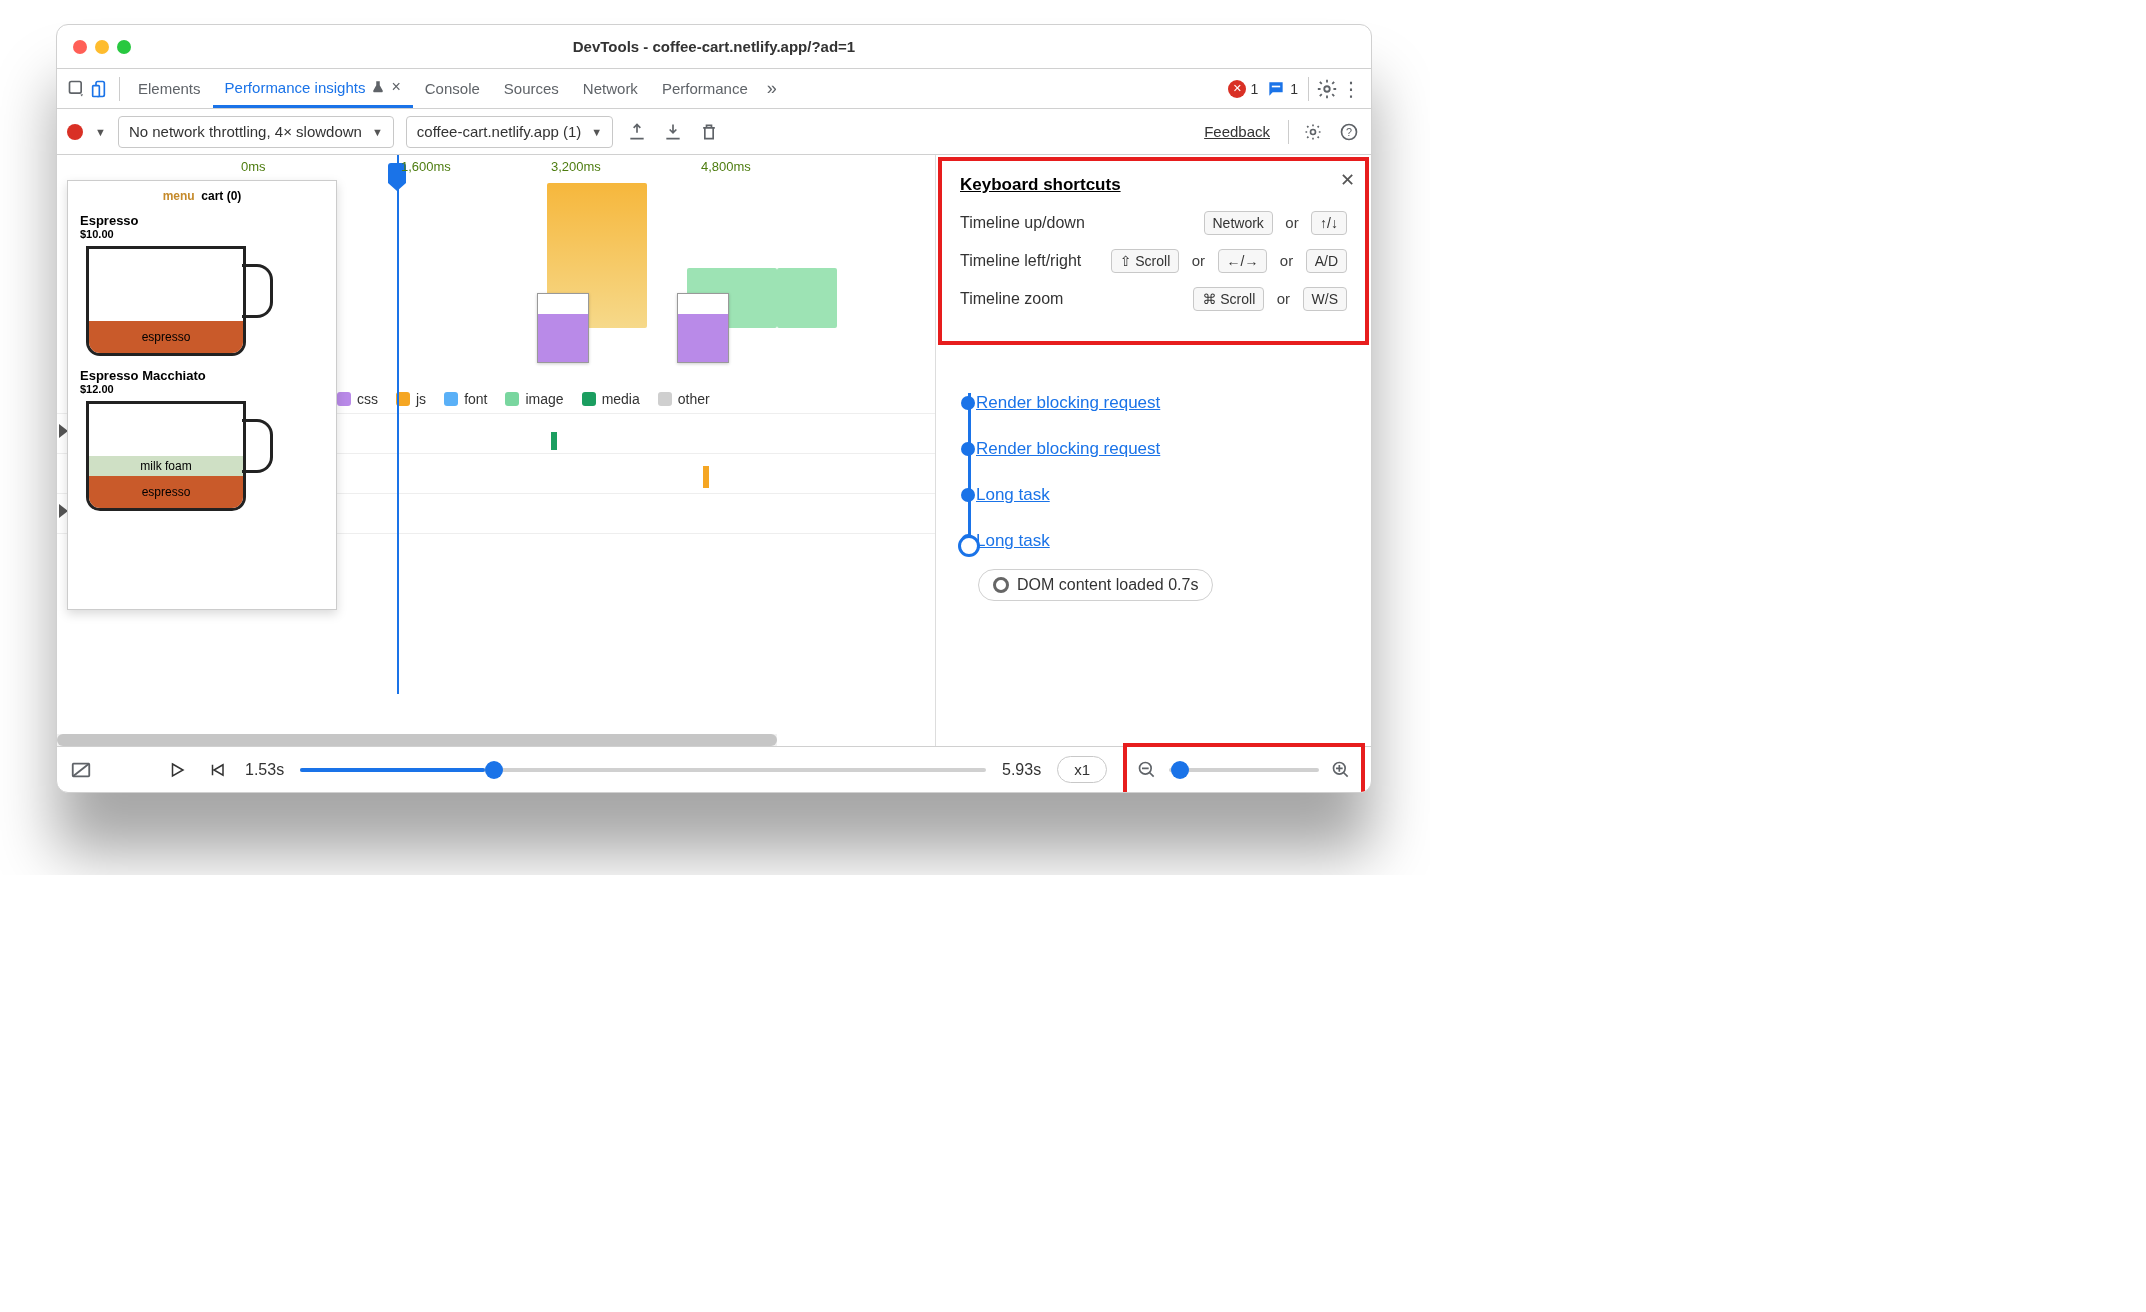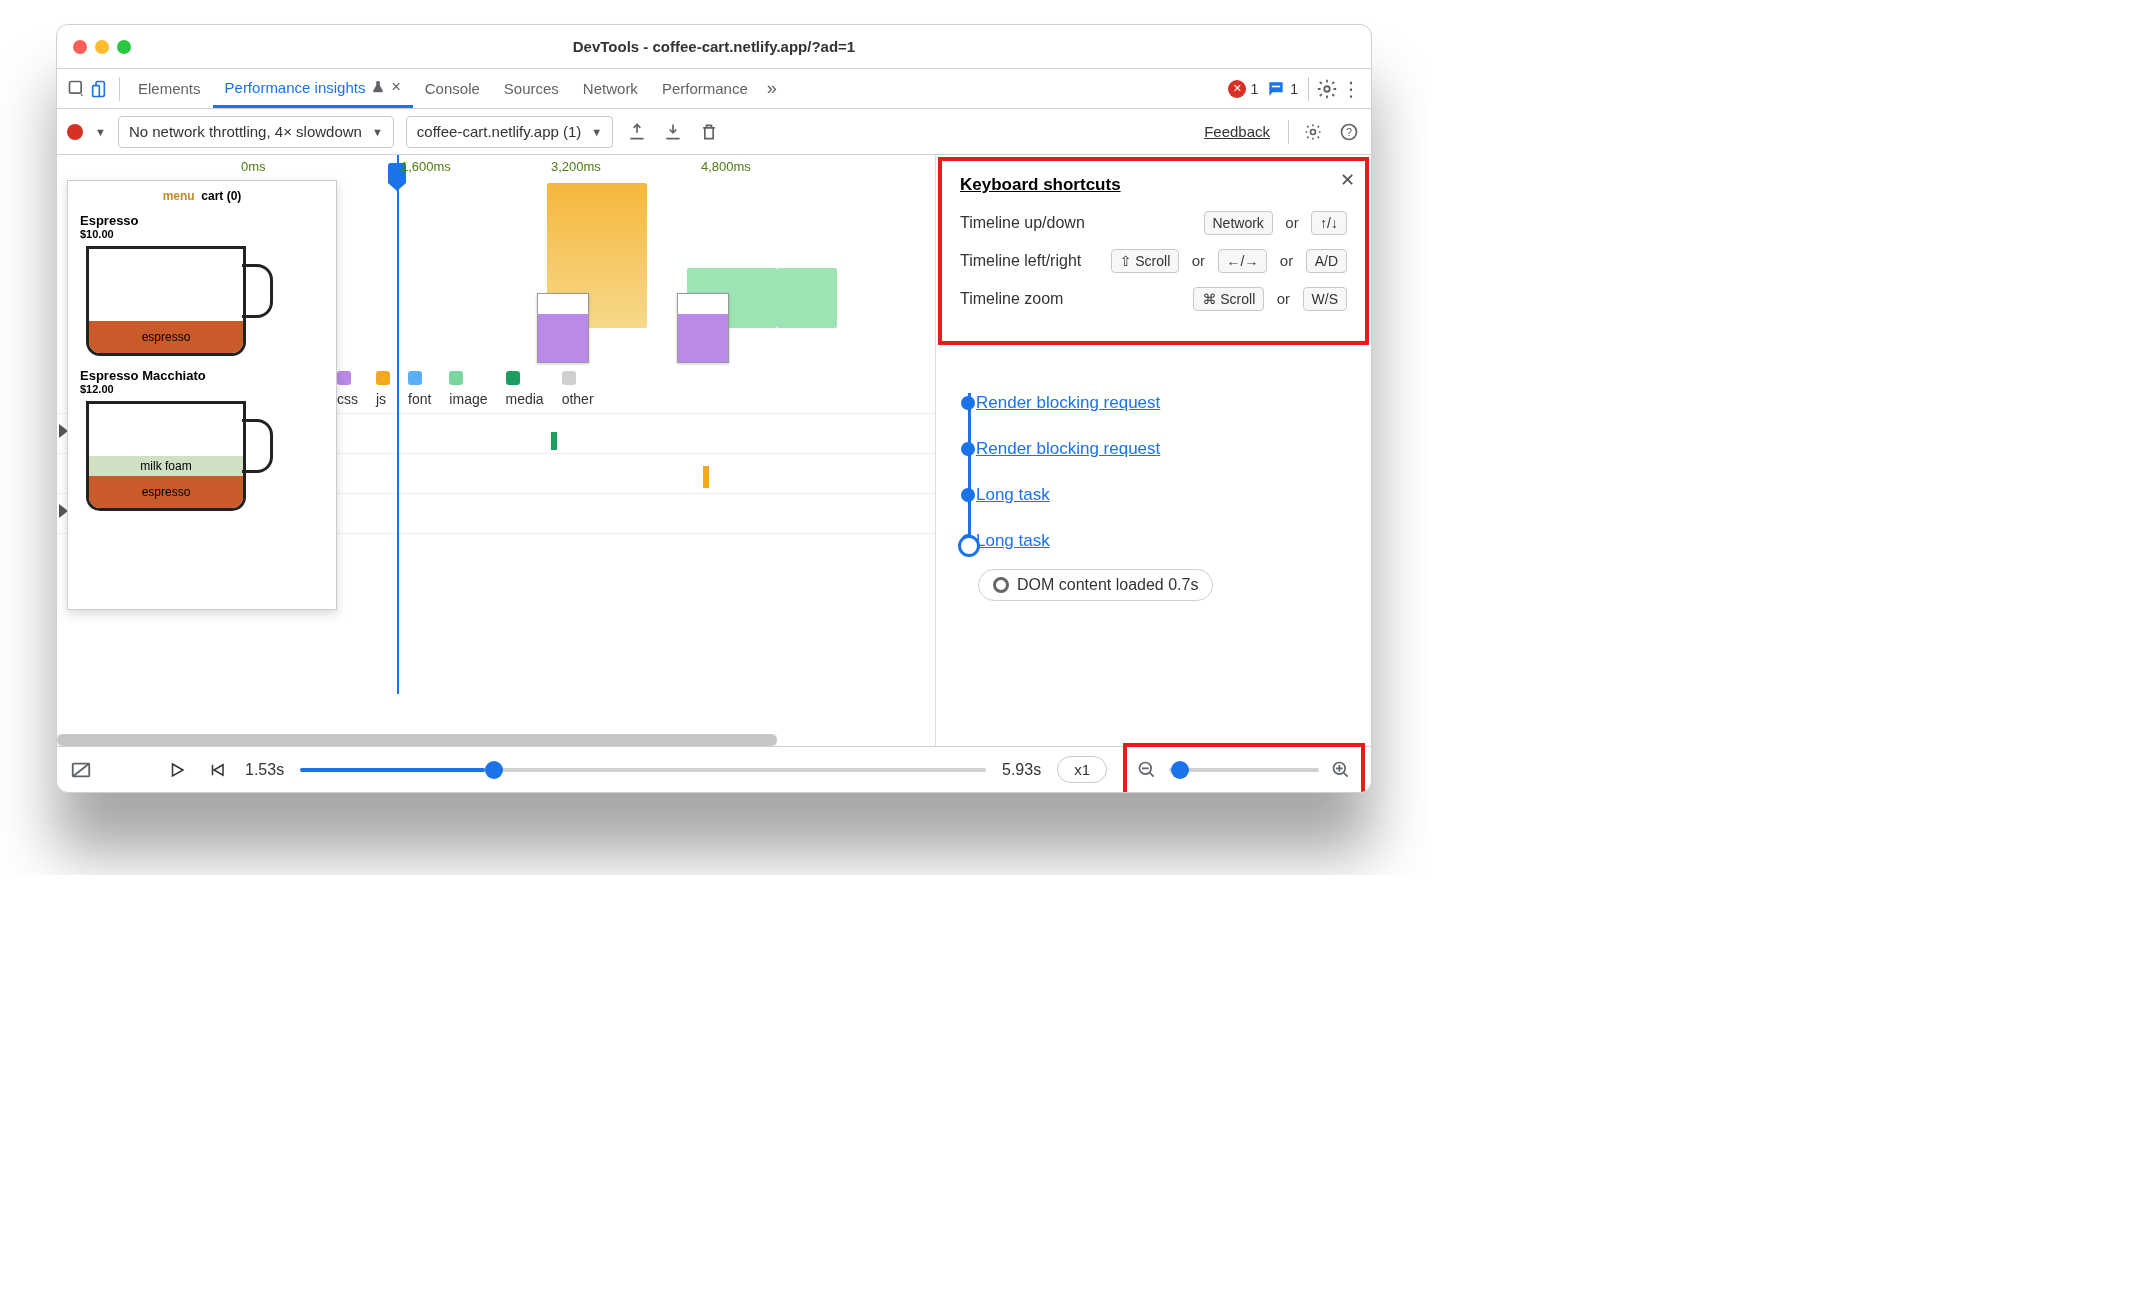--- a/index.html
+++ b/index.html
@@ -45,21 +45,21 @@
   .preview h4 { font-size:13px; font-weight:700; margin-top:4px;}
   .preview .price { font-size:11px; font-weight:700; margin-bottom:6px;}
   .cup { width:160px; height:110px; border:3px solid #222; border-radius:0 0 14px 14px; position:relative; margin:6px 0 12px 6px;}
   .cup::after { content:""; position:absolute; right:-30px; top:15px; width:28px; height:48px; border:3px solid #222; border-left:none; border-radius:0 16px 16px 0;}
   .cup .layer { position:absolute; left:0; right:0; text-align:center; font-size:12px;}
   .cup .espresso { bottom:0; height:32px; background:#c95a2a; border-radius:0 0 11px 11px; line-height:32px;}
   .cup .foam { bottom:32px; height:20px; background:#cfe0c5; line-height:20px;}
   .regions { position:absolute; left:0; right:0; top:0; height:100%;}
   .reg { position:absolute; top:0; height:145px; border-radius:2px;}
   .legend { position:absolute; bottom:0; left:280px; right:0; display:flex; gap:18px; font-size:14px; color:#333; padding:6px 0;}
-  .legend div { display:flex; gap:6px;flex-direction:column;}
+  .legend div { display:flex; align-items:center; gap:6px;}
   .sq { width:14px; height:14px; border-radius:3px;}
   .lane { height:40px; border-top:1px solid #eee; position:relative;}
   .laneexp { position:absolute; left:2px; top:10px; width:0; height:0; border-top:7px solid transparent; border-bottom:7px solid transparent; border-left:9px solid #555;}
   .thumb { position:absolute; top:110px; width:52px; height:70px; border:1px solid #999; background:#fff; box-shadow:0 1px 3px rgba(0,0,0,.2);}
   
   .side { width:435px; display:flex; flex-direction:column; position:relative;}
   .floating { position:absolute; top:2px; left:2px; right:2px; background:#fff; border:4px solid #e71d1d; padding:14px 18px 16px; z-index:9;}
   .floating h3 { font-size:17px; text-decoration:underline; margin-bottom:16px;}
   .floating .close { position:absolute; top:8px; right:10px; font-size:18px; color:#555; cursor:pointer;}
   .ksrow { display:flex; align-items:center; justify-content:space-between; margin:14px 0; font-size:16px; color:#333;}

